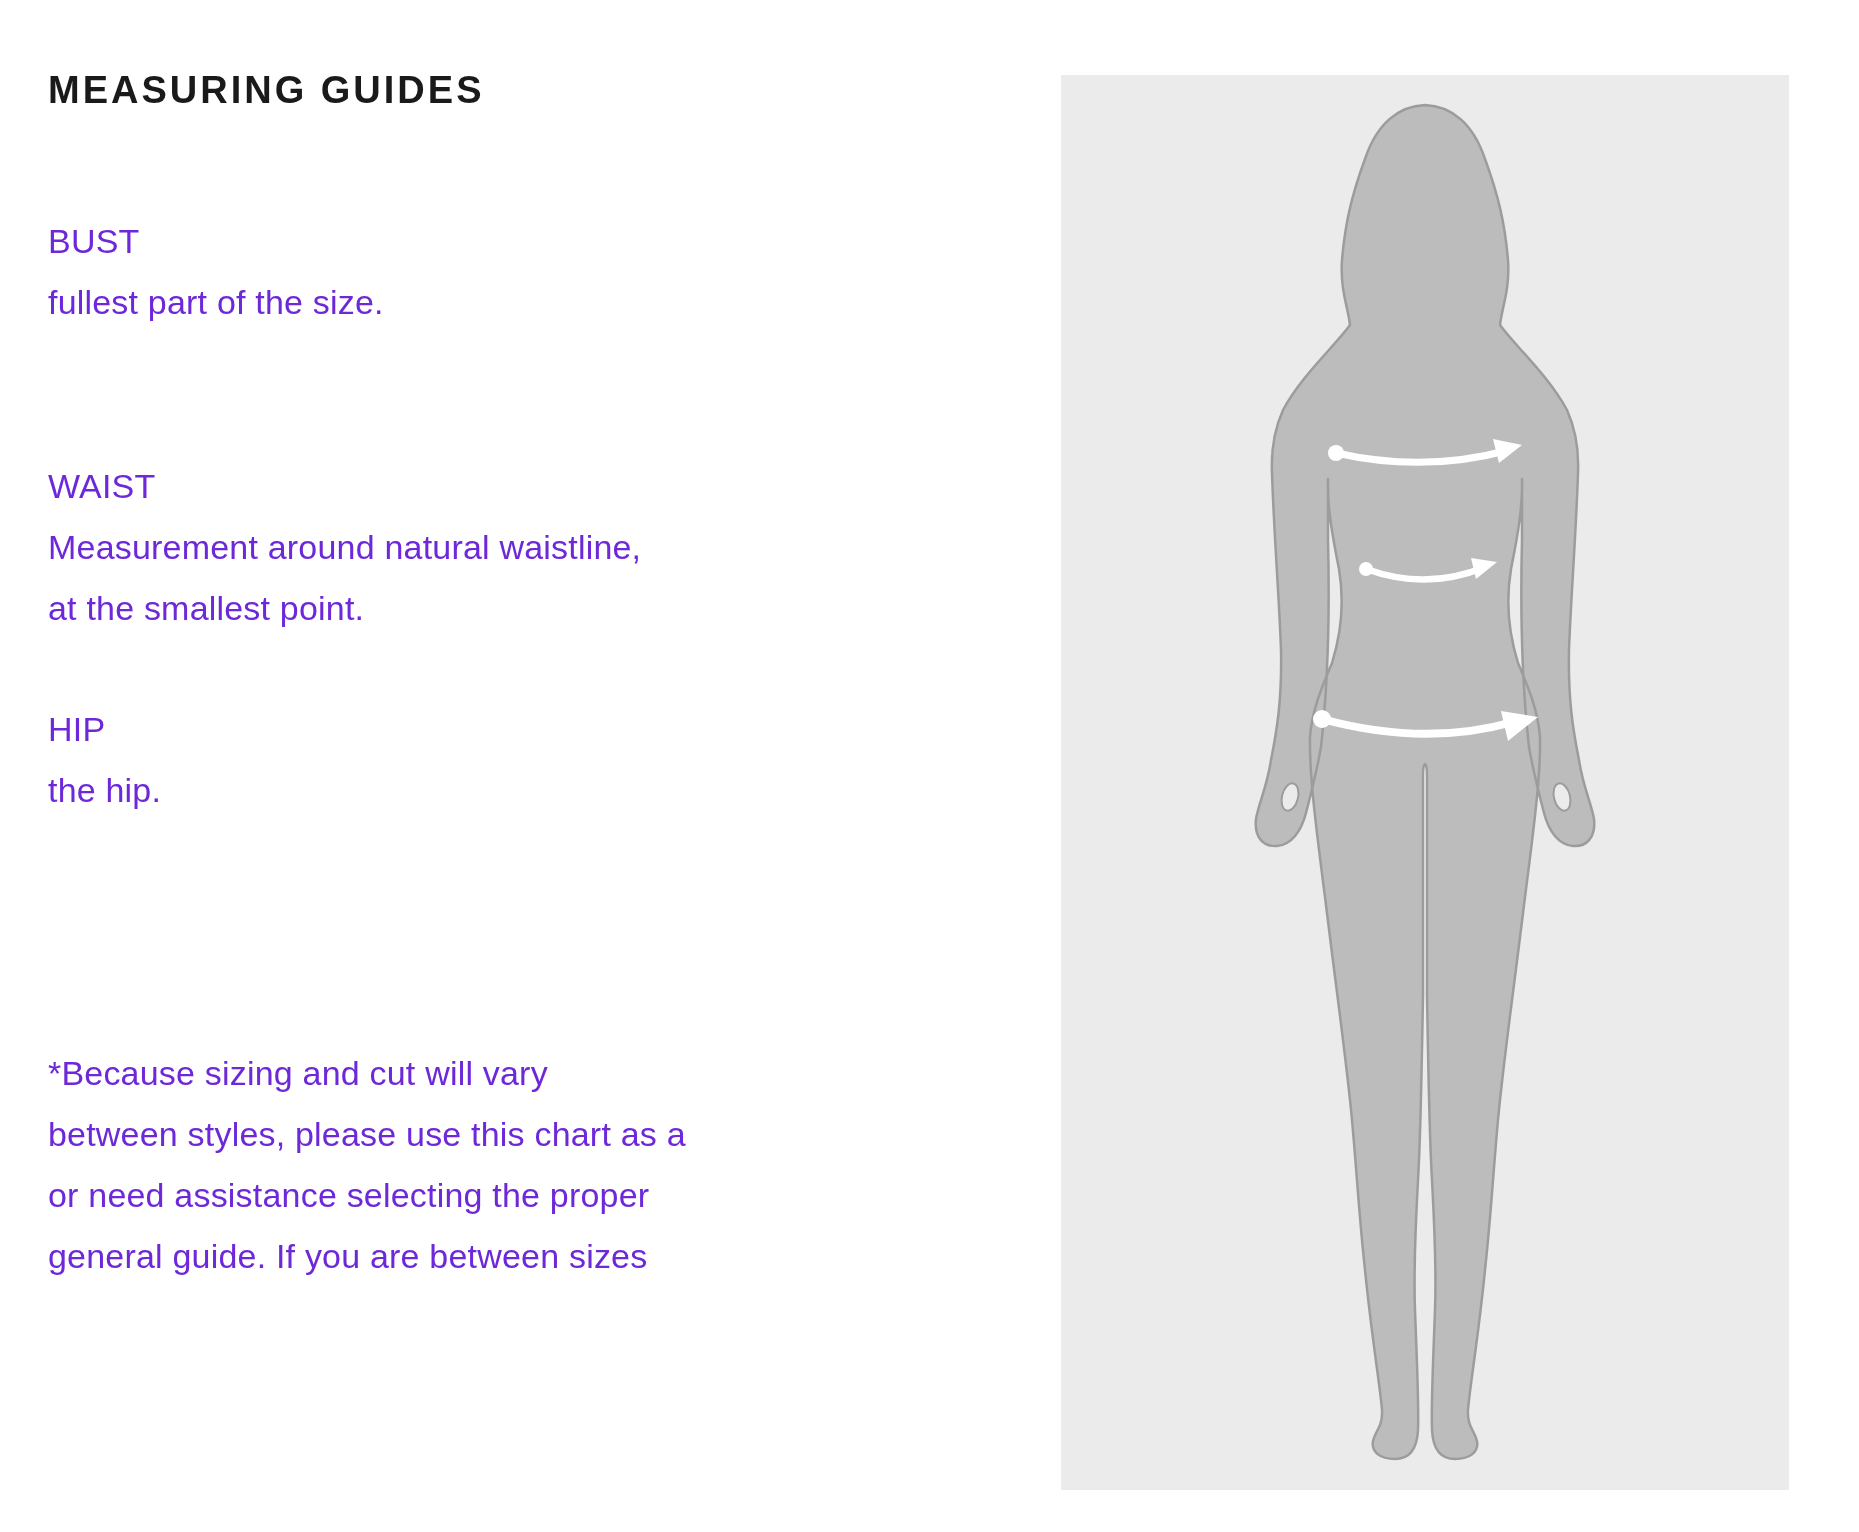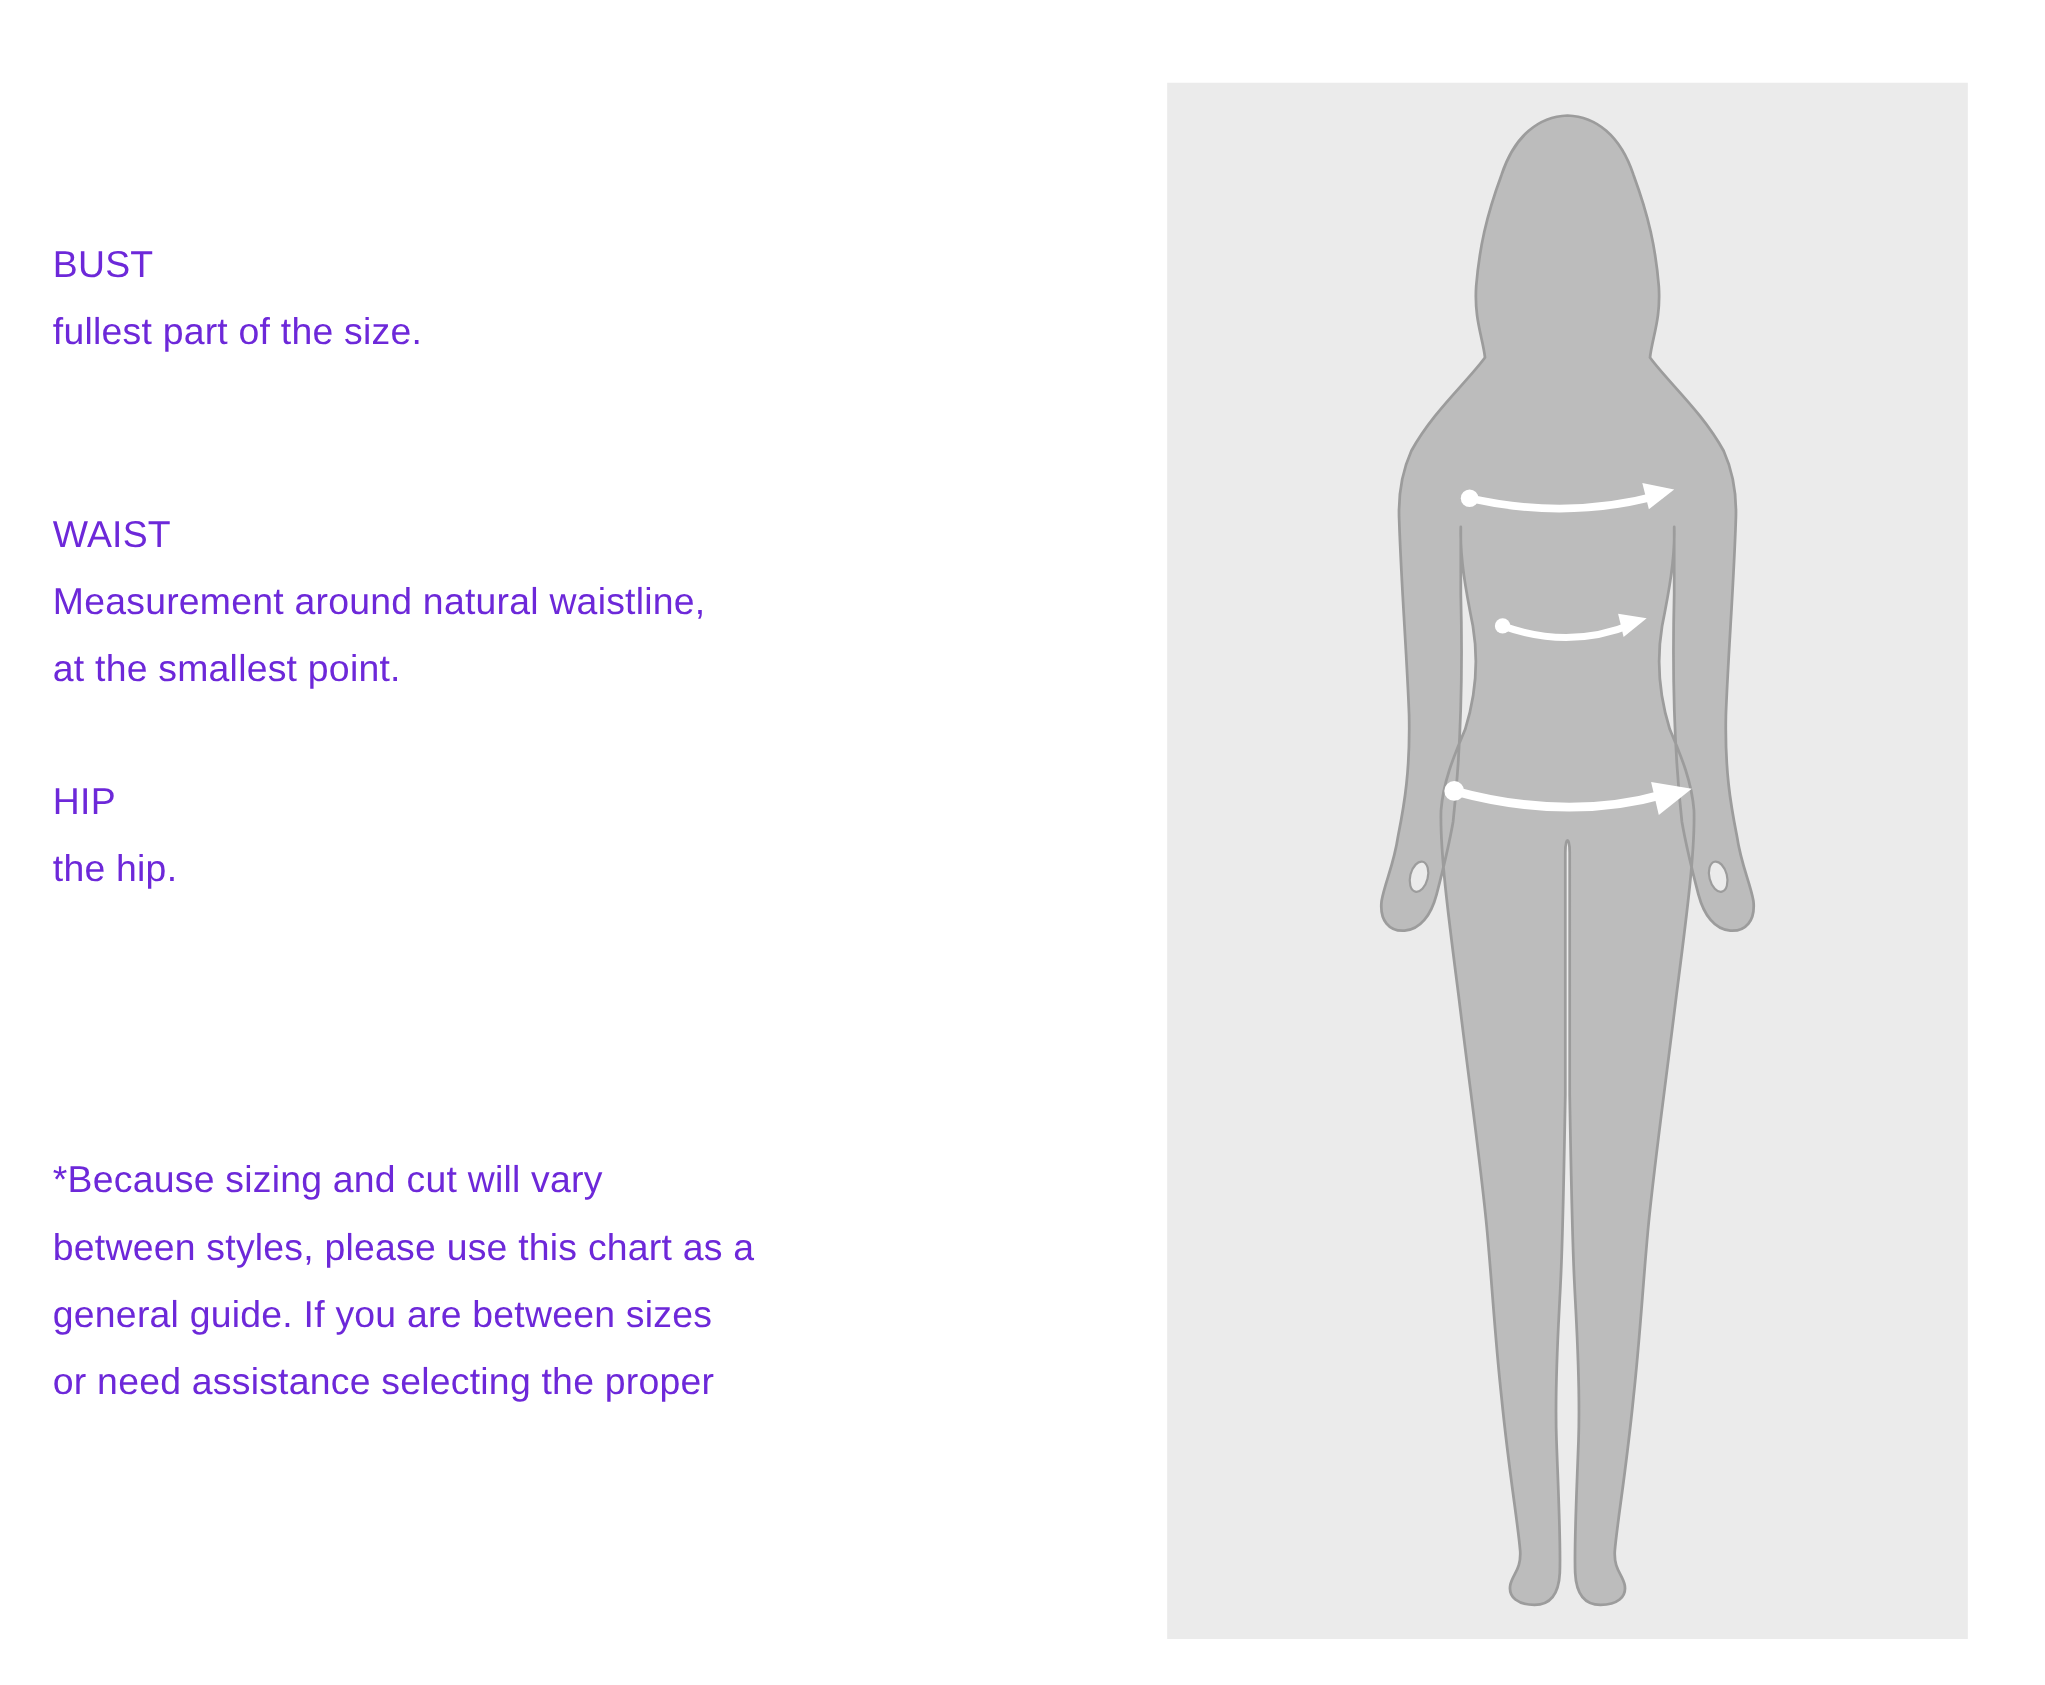--- a/index.html
+++ b/index.html
@@ -28,42 +28,43 @@
   .figure-panel{
     position:absolute;left:1061px;top:75px;width:728px;height:1415px;
   }
   .figure-panel svg{display:block;}
 </style>
 </head>
 <body>
 
 <div class="page">
 
+  <div class="page-title">MEASURING GUIDES</div>
 
   <div class="section sec-bust">
     <div class="heading">BUST</div>
     <div class="line">fullest part of the size.</div>
   </div>
 
   <div class="section sec-waist">
     <div class="heading">WAIST</div>
     <div class="line">Measurement around natural waistline,</div>
     <div class="line">at the smallest point.</div>
   </div>
 
   <div class="section sec-hip">
     <div class="heading">HIP</div>
     <div class="line">the hip.</div>
   </div>
 
   <div class="note">
     <div class="line">*Because sizing and cut will vary</div>
     <div class="line">between styles, please use this chart as a</div>
+    <div class="line">or need assistance selecting the proper</div>
     <div class="line">general guide. If you are between sizes</div>
-    <div class="line">or need assistance selecting the proper</div>
   </div>
 
   <div class="figure-panel">
     <svg width="728" height="1415" viewBox="0 0 728 1415">
 
       <rect x="0" y="0" width="728" height="1415" fill="#ebebeb"></rect>
 
       <path stroke="#9c9c9c" stroke-width="2.5" stroke-linejoin="round" d="M 364 30
                C 390 31, 412 48, 424 84
                C 438 122, 444 150, 447 185

